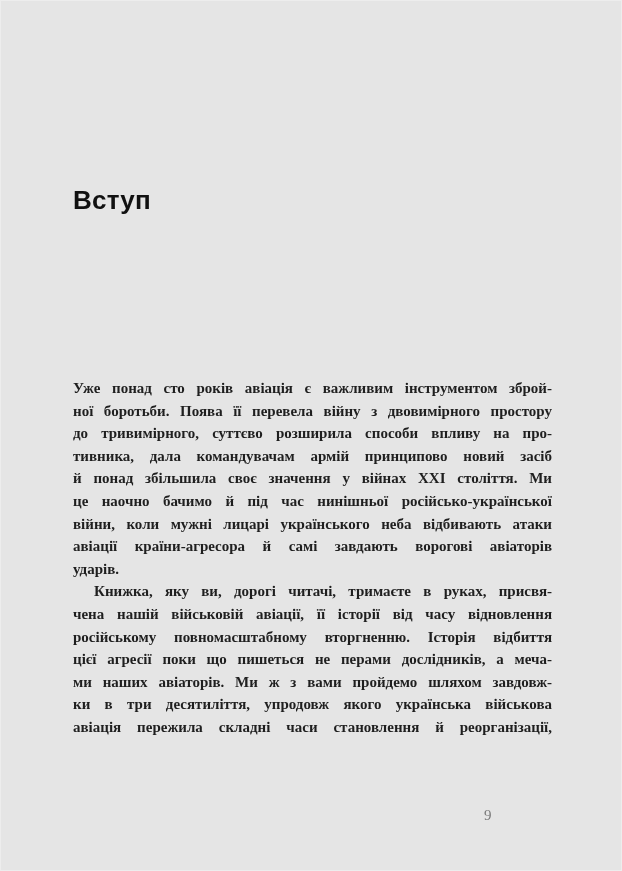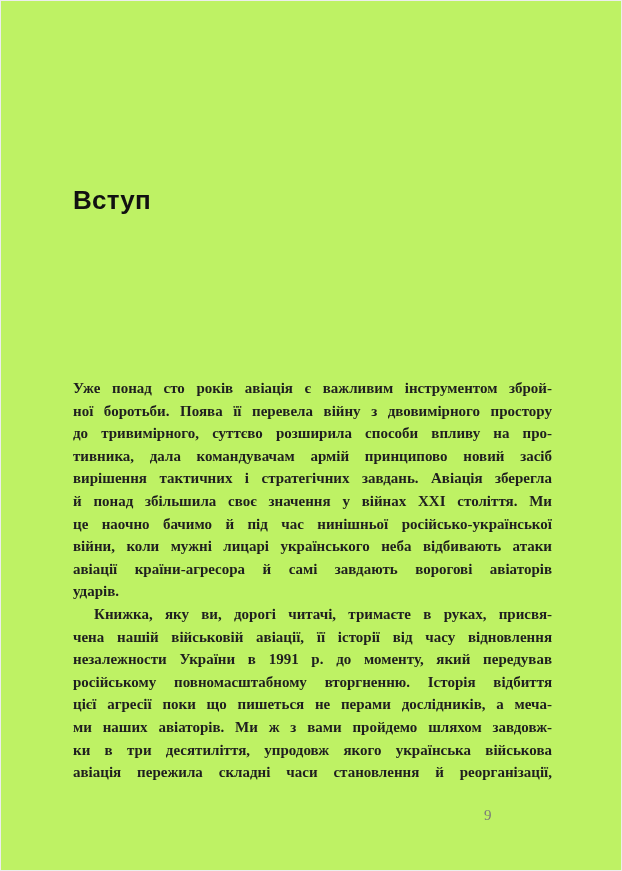--- a/index.html
+++ b/index.html
@@ -5,21 +5,21 @@
   html, body {
     margin: 0;
     padding: 0;
     background: #ffffff;
   }
   .page {
     position: relative;
     width: 622px;
     height: 871px;
     box-sizing: border-box;
-    background: #bef264;
+    background: #e5e5e5;
     border: 1px solid #ededed;
     font-family: "Liberation Serif", serif;
     color: #1f1f1f;
     overflow: hidden;
   }
   .heading {
     position: absolute;
     left: 72px;
     top: 184px;
     font-family: "Liberation Sans", sans-serif;
@@ -64,31 +64,29 @@
 
 <div class="page">
   <div class="heading">Вступ</div>
 
   <div class="text-block">
       <div class="paragraph">
         <div class="line justify">Уже понад сто років авіація є важливим інструментом зброй-</div>
         <div class="line justify">ної боротьби. Поява її перевела війну з двовимірного простору</div>
         <div class="line justify">до тривимірного, суттєво розширила способи впливу на про-</div>
         <div class="line justify">тивника, дала командувачам армій принципово новий засіб</div>
-        <div class="line justify">вирішення тактичних і стратегічних завдань. Авіація зберегла</div>
         <div class="line justify">й понад збільшила своє значення у війнах XXI століття. Ми</div>
         <div class="line justify">це наочно бачимо й під час нинішньої російсько-української</div>
         <div class="line justify">війни, коли мужні лицарі українського неба відбивають атаки</div>
         <div class="line justify">авіації країни-агресора й самі завдають ворогові авіаторів</div>
         <div class="line">ударів.</div>
       </div>
       <div class="paragraph">
         <div class="line justify indent">Книжка, яку ви, дорогі читачі, тримаєте в руках, присвя-</div>
         <div class="line justify">чена нашій військовій авіації, її історії від часу відновлення</div>
-        <div class="line justify">незалежности України в 1991 р. до моменту, який передував</div>
         <div class="line justify">російському повномасштабному вторгненню. Історія відбиття</div>
         <div class="line justify">цієї агресії поки що пишеться не перами дослідників, а меча-</div>
         <div class="line justify">ми наших авіаторів. Ми ж з вами пройдемо шляхом завдовж-</div>
         <div class="line justify">ки в три десятиліття, упродовж якого українська військова</div>
         <div class="line justify">авіація пережила складні часи становлення й реорганізації,</div>
       </div>
     </div>
 
   <div class="page-number">9</div>
 </div>

